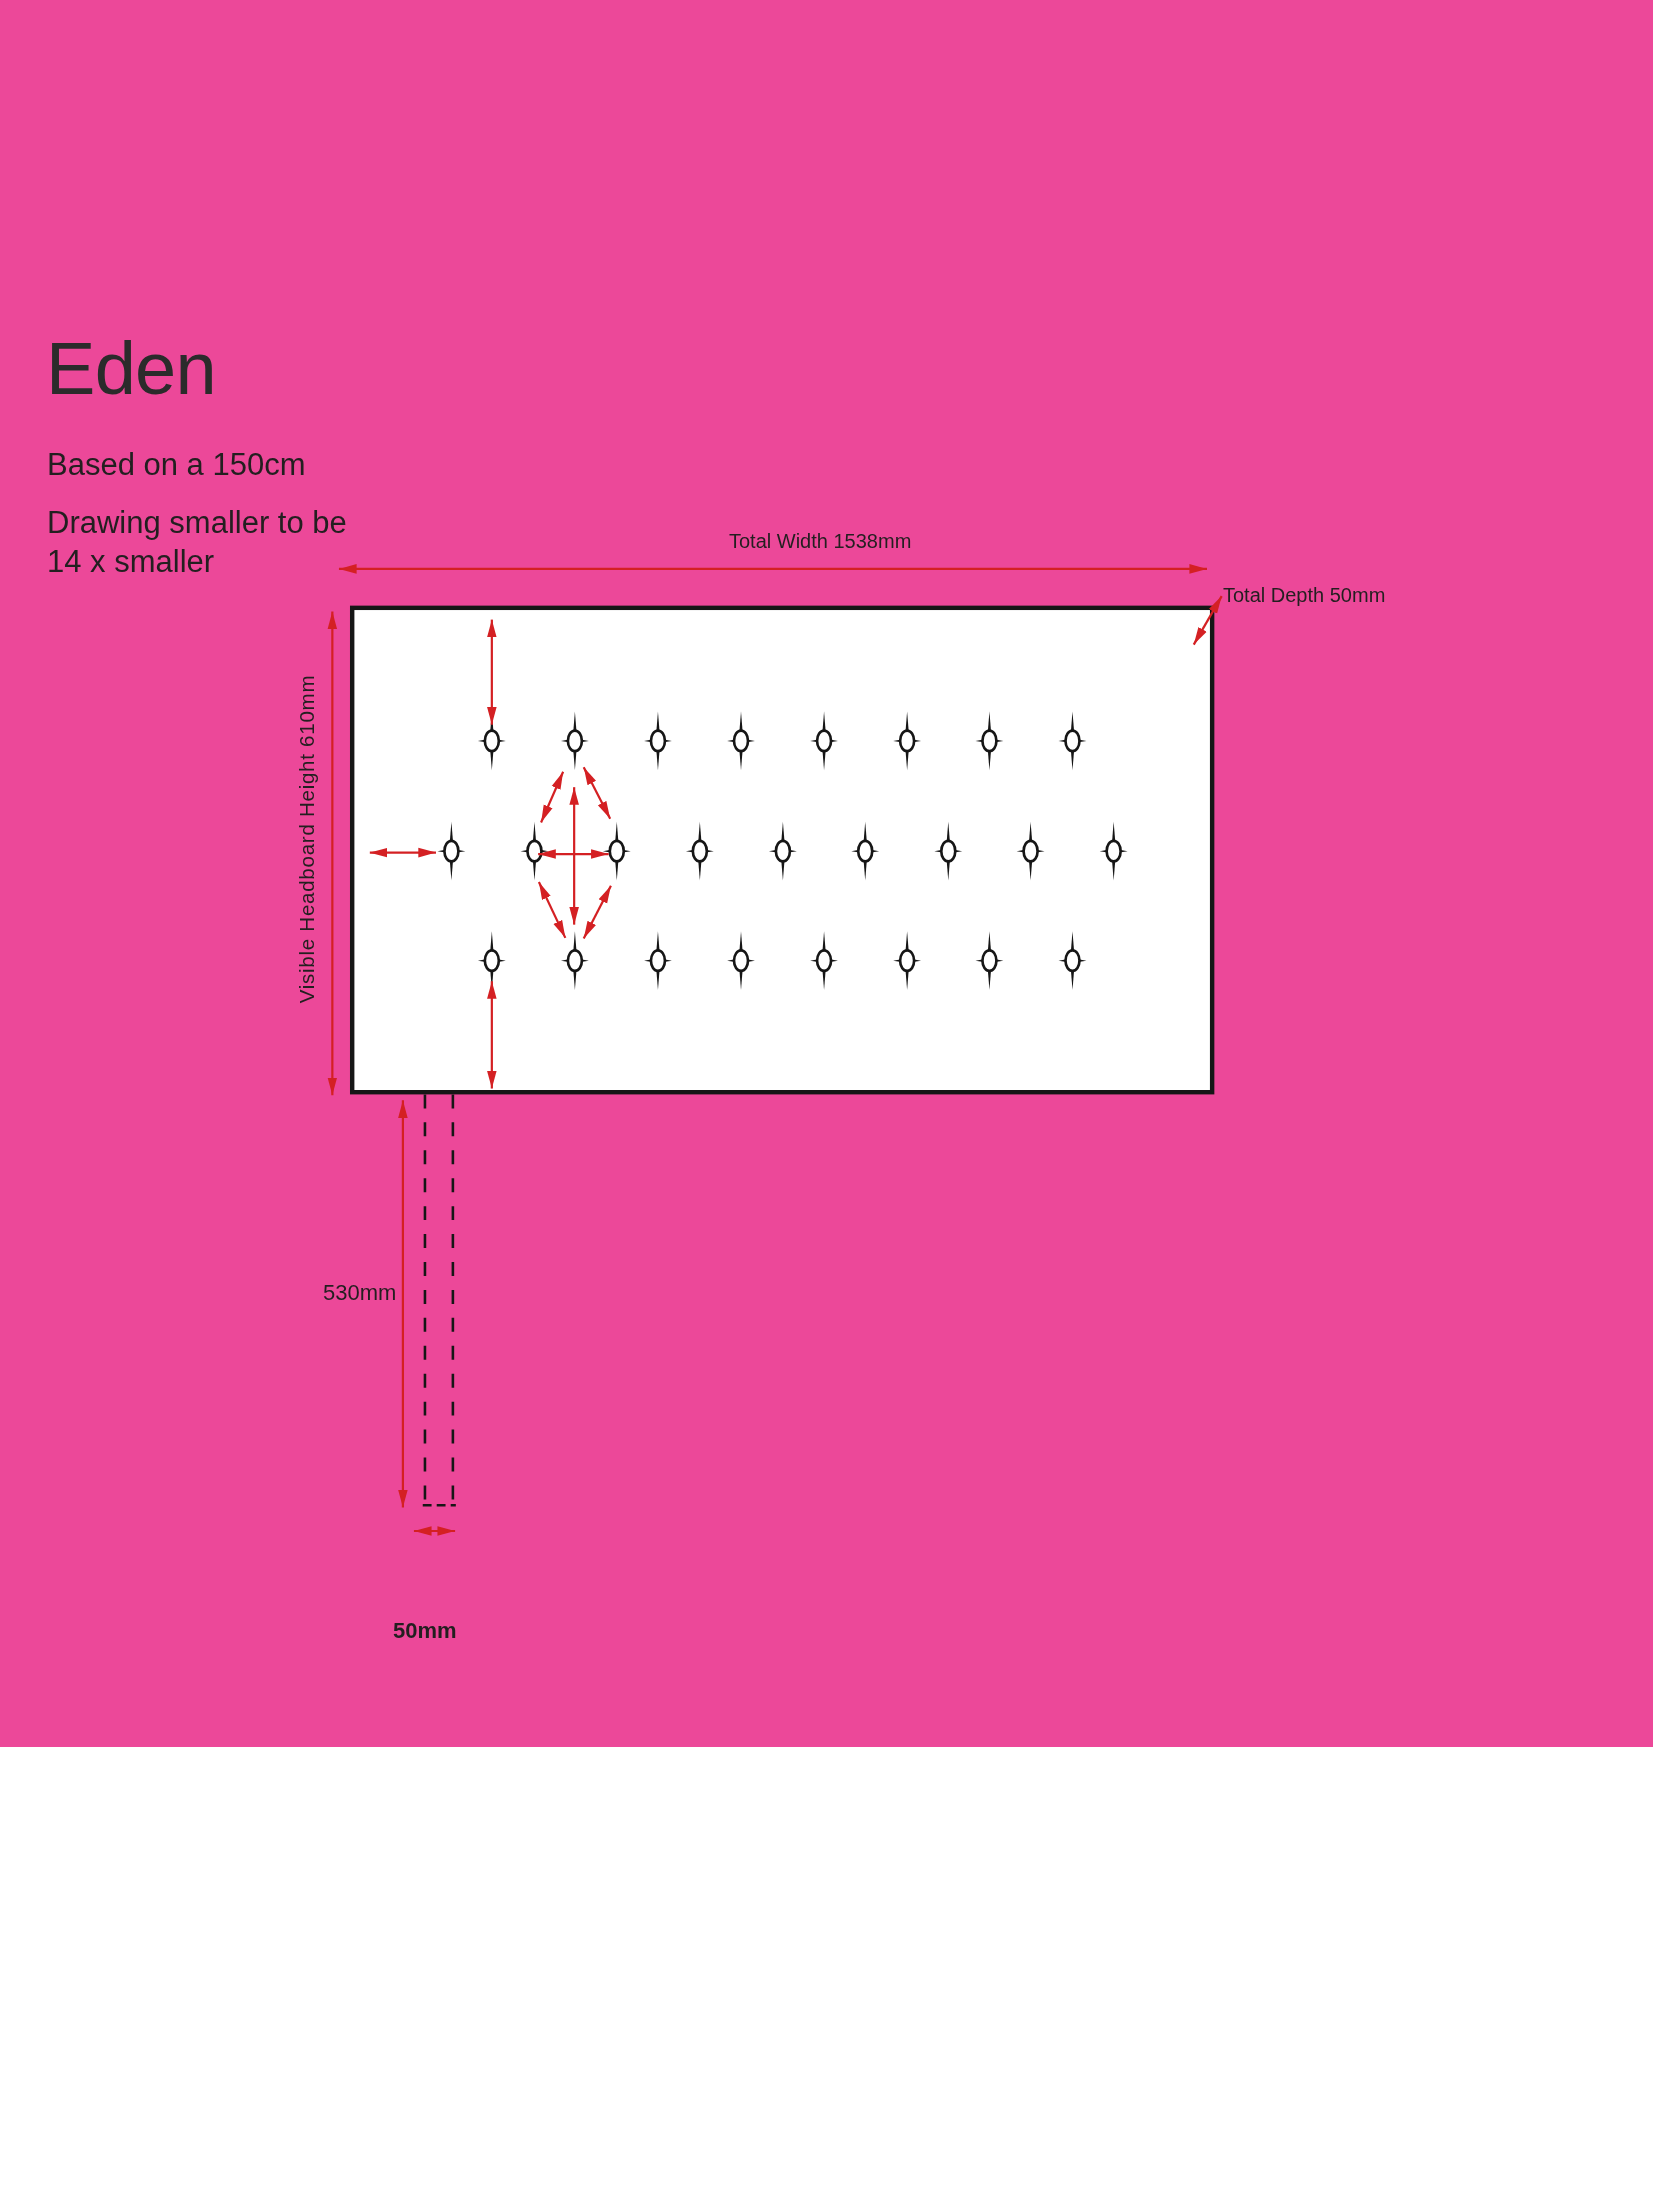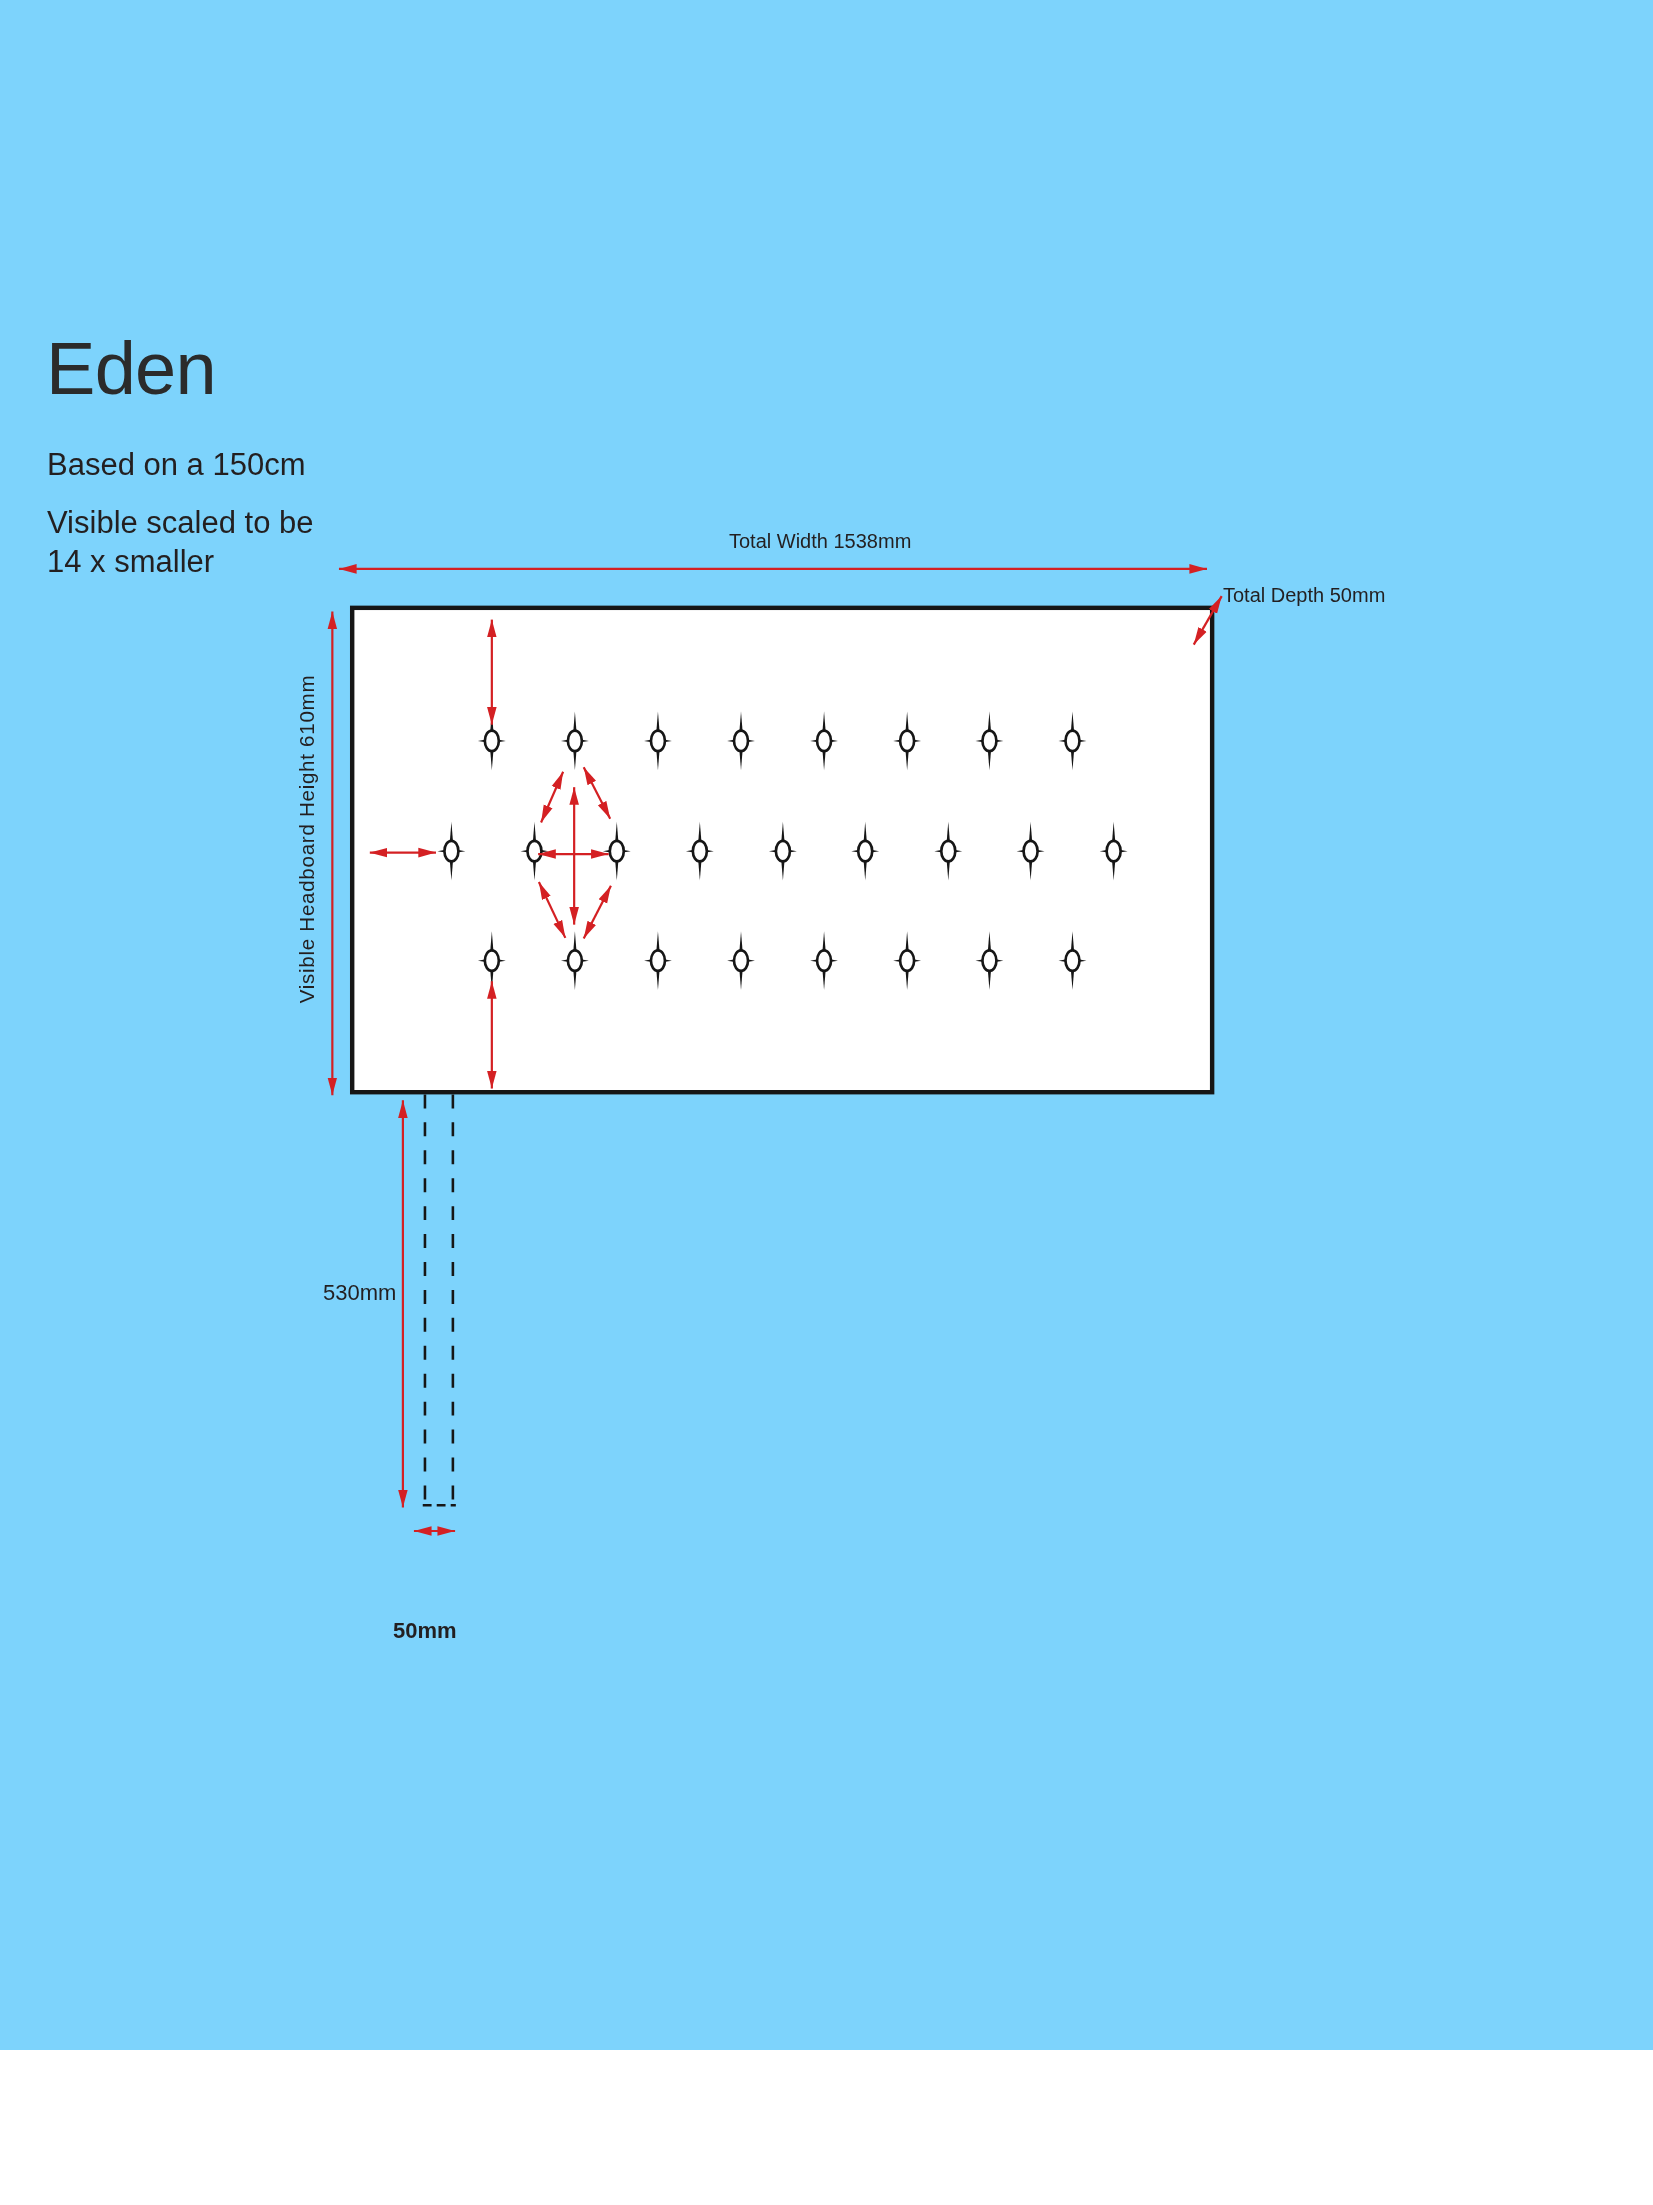--- a/index.html
+++ b/index.html
@@ -1,19 +1,19 @@
 <!DOCTYPE html>
 <html style="font-size:11.8px"><head>
 <meta charset="utf-8">
 <style>
   html,body{margin:0;padding:0;background:#ffffff;}
   #canvas{
     position:relative;
-    width:1654px;height:2050px;
-    background:#7dd3fc;
+    width:1654px;height:1747px;
+    background:#ec4899;
     font-family:"Liberation Sans", sans-serif;
     color:#231f20;
     overflow:hidden;
   }
   #drawing-svg{position:absolute;left:0;top:0;}
   .abs{position:absolute;white-space:nowrap;}
   .title{
     font-size:74px;line-height:1;letter-spacing:-0.7px;
     font-weight:500;color:#2b2b2b;
   }
@@ -28,21 +28,21 @@
 </style>
 </head>
 <body>
 
 <div id="canvas">
 
   <div class="abs title" style="left:46px;top:332px;">Eden</div>
 
   <div class="abs note" style="left:47px;top:445px;">Based on a 150cm</div>
 
-  <div class="abs note" style="left:47px;top:503px;">Visible scaled to be</div>
+  <div class="abs note" style="left:47px;top:503px;">Drawing smaller to be</div>
   <div class="abs note" style="left:47px;top:542px;">14 x smaller</div>
 
   <div class="abs dim" style="left:729px;top:530px;">Total Width 1538mm</div>
 
   <div class="abs dim" style="left:1223px;top:584px;">Total Depth 50mm</div>
 
   <div class="abs vlabel" style="left:307px;top:839px;">Visible Headboard Height 610mm</div>
 
   <div class="abs dim" style="left:504px;top:651px;">145mm</div>
 

